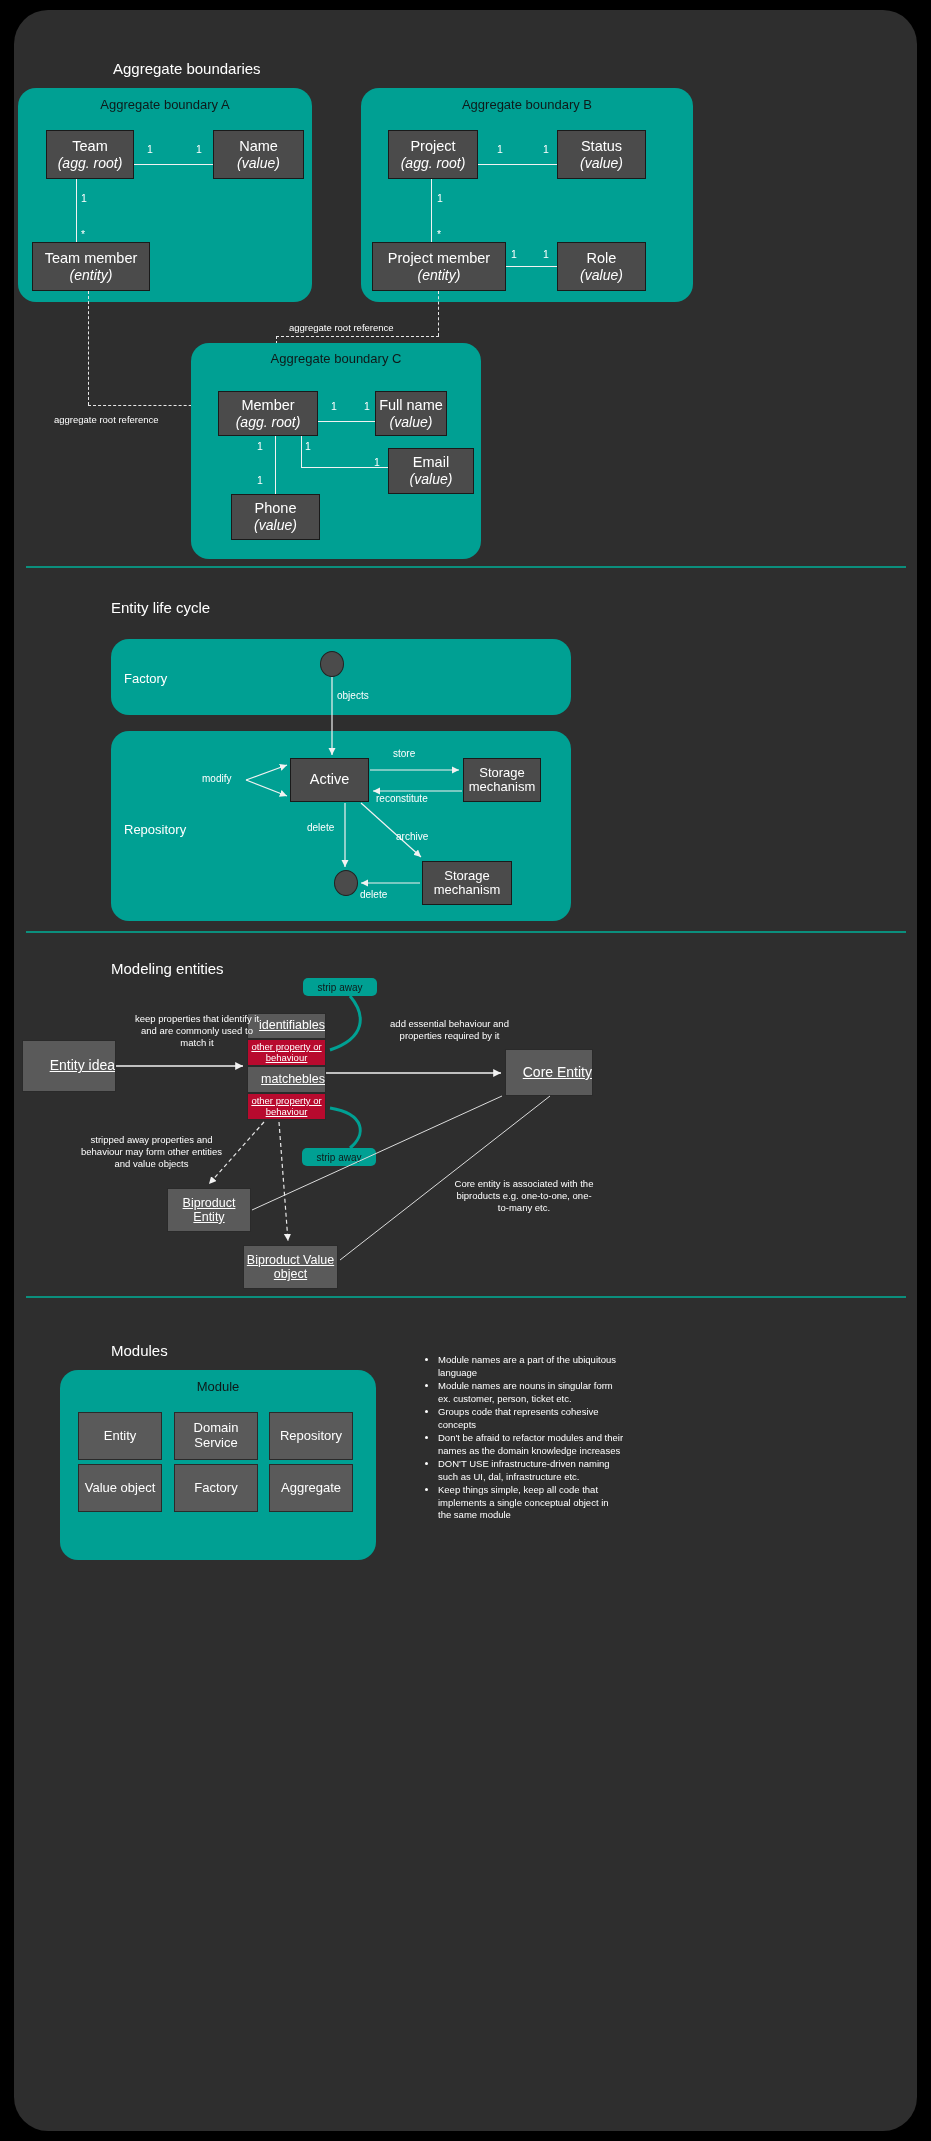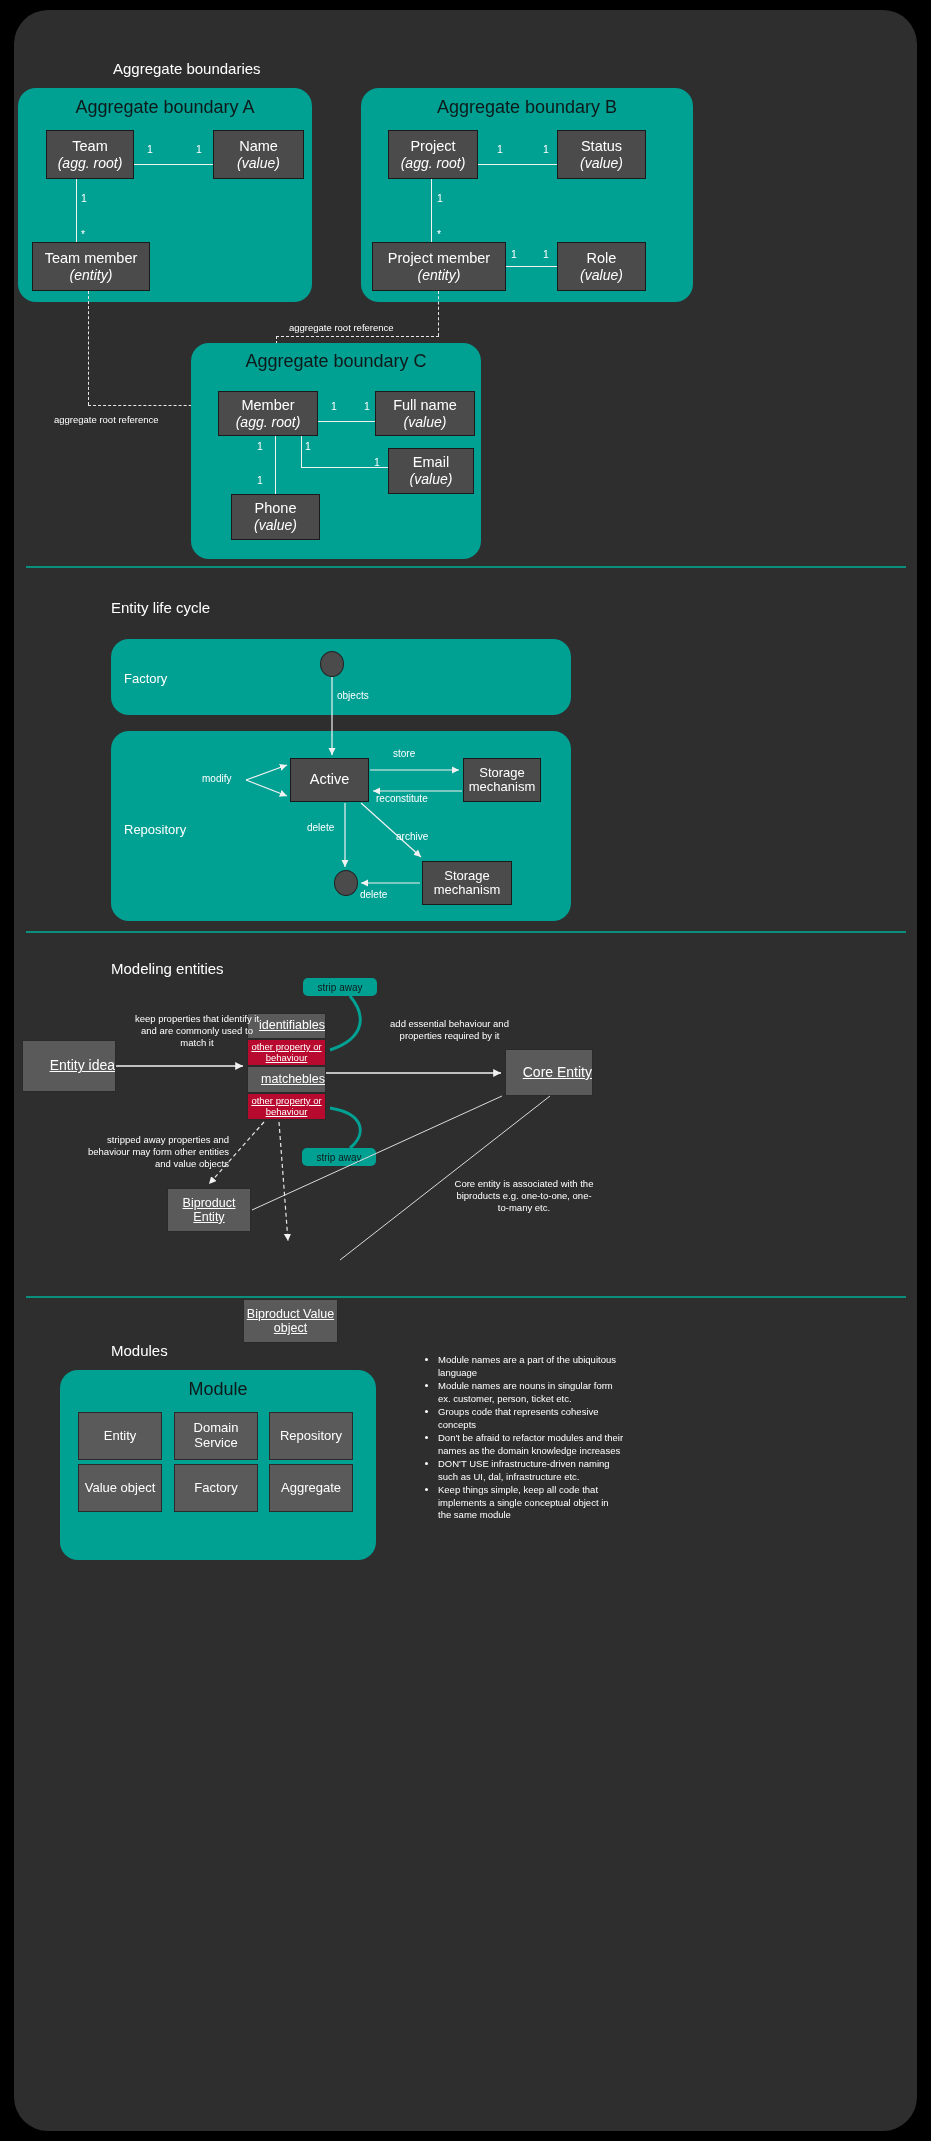--- a/index.html
+++ b/index.html
@@ -24,21 +24,21 @@
   .section-h {
     position:absolute; font-size:15px; color:#fff; font-weight:400;
   }
   .hr {
     position:absolute; height:2px; background:#0b8f7d; left:12px; width:880px;
   }
   .teal {
     position:absolute; background:#00a093; border-radius:18px;
   }
   .teal-lbl {
-    position:absolute; font-size:18px; color:#0e1a1a;
+    position:absolute; font-size:13px; color:#0e1a1a;
   }
   .box {
     position:absolute; background:#4b4b4b; border:1px solid #1a1a1a;
     display:flex; flex-direction:column; align-items:center; justify-content:center;
     text-align:center; line-height:1.18; color:#fff;
   }
   .box .t1 { font-size:14.5px; }
   .box .t2 { font-size:14px; font-style:italic; }
   .ln { position:absolute; background:#f2f2f2; }
   .lnv { position:absolute; background:#f2f2f2; width:1px; }
@@ -141,21 +141,21 @@
   <div class="dash-h" style="left:74px; top:395px; width:154px;"></div>
   <div class="reflbl" style="left:40px; top:404px;">aggregate root reference</div>
 
   <div class="teal" style="left:177px; top:333px; width:290px; height:216px;"></div>
   <div class="teal-lbl" style="left:177px; top:341px; width:290px; text-align:center;">Aggregate boundary C</div>
 
   <div class="box" style="left:204px; top:381px; width:100px; height:45px;">
     <span class="t1">Member</span>
     <span class="t2">(agg. root)</span>
   </div>
-  <div class="box" style="left:361px; top:381px; width:100px; height:45px;">
+  <div class="box" style="left:361px; top:381px; width:72px; height:45px;">
     <span class="t1">Full name</span>
     <span class="t2">(value)</span>
   </div>
   <div class="ln" style="left:304px; top:411px; width:57px; height:1px;"></div>
   <div class="mult" style="left:317px; top:390px;">1</div>
   <div class="mult" style="left:350px; top:390px;">1</div>
 
   <div class="box" style="left:374px; top:438px; width:86px; height:46px;">
     <span class="t1">Email</span>
     <span class="t2">(value)</span>
@@ -254,27 +254,27 @@
   <div class="strip" style="left:289px; top:968px; width:74px; height:18px;">
     <span>strip away</span>
   </div>
   <div class="strip" style="left:288px; top:1138px; width:74px; height:18px;">
     <span>strip away</span>
   </div>
 
   <div class="me-box me-grey" style="left:153px; top:1178px; width:84px; height:44px; font-size:12.5px; line-height:1.15;">
     <span>Biproduct Entity</span>
   </div>
-  <div class="me-box me-grey" style="left:229px; top:1289px; width:95px; height:44px; font-size:12.5px; line-height:1.15;">
+  <div class="me-box me-grey" style="left:229px; top:1235px; width:95px; height:44px; font-size:12.5px; line-height:1.15;">
     <span>Biproduct Value object</span>
   </div>
 
   <div class="note" style="left:118px; top:1003px; width:130px;">keep properties that identify it and are commonly used to match it</div>
   <div class="note" style="left:363px; top:1008px; width:145px;">add essential behaviour and properties required by it</div>
-  <div class="note" style="left:60px; top:1124px; width:155px;text-align:right;">stripped away properties and behaviour may form other entities and value objects</div>
+  <div class="note" style="left:60px; top:1124px; width:155px;">stripped away properties and behaviour may form other entities and value objects</div>
   <div class="note" style="left:428px; top:1168px; width:146px;margin-left:9px;">Core entity is associated with the biproducts e.g. one-to-one, one-to-many etc.</div>
 
   <svg width="903" height="2121">
     <defs>
       <marker id="ar2" markerWidth="7" markerHeight="7" refX="6" refY="3" orient="auto">
         <path d="M0,0 L6,3 L0,6 z" fill="#f2f2f2"></path>
       </marker>
     </defs>
 
     <line x1="102" y1="1056" x2="229" y2="1056" stroke="#f2f2f2" stroke-width="1.3" marker-end="url(#ar2)"></line>

